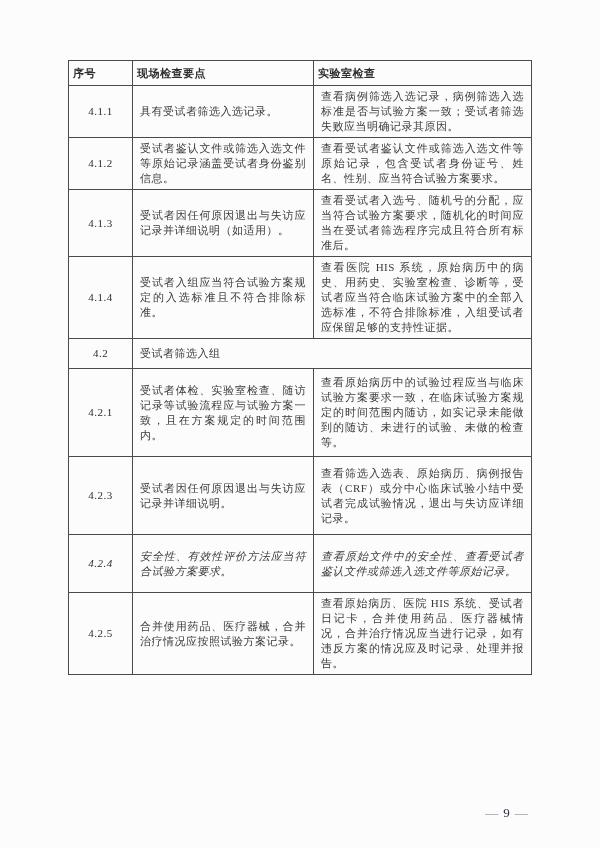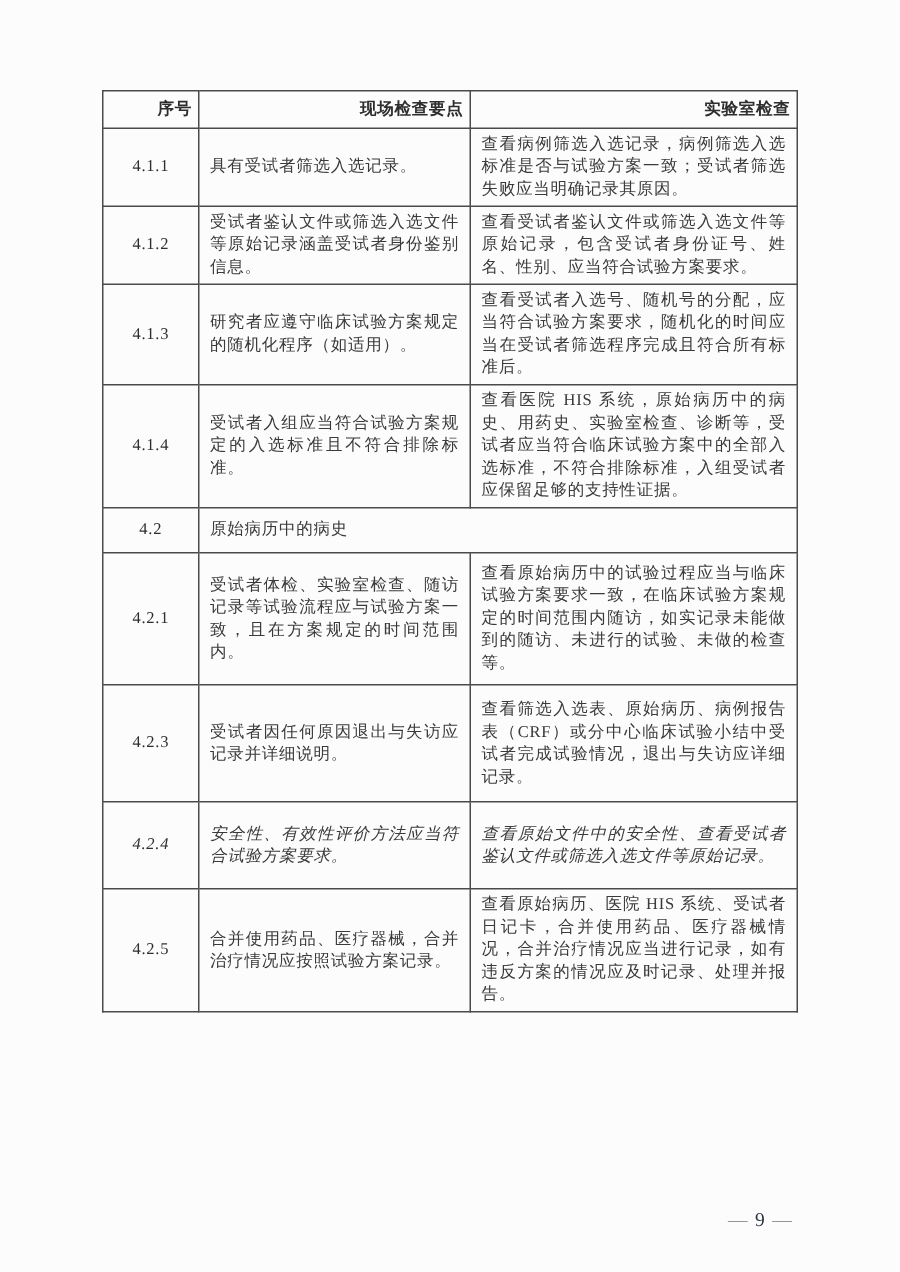--- a/index.html
+++ b/index.html
@@ -32,21 +32,21 @@
     border: 1px solid #4a4a4a;
     font-size: 11px;
     line-height: 15px;
     vertical-align: middle;
     padding: 3px 7px;
     letter-spacing: 0.5px;
     box-sizing: border-box;
   }
   table.doc-table th {
     font-weight: bold;
-    text-align: right;
+    text-align: left;
     padding: 2px 4px;
     color: #2e2e2e;
   }
   td.c-id {
     text-align: center;
     font-family: "Liberation Serif", "DejaVu Serif", serif;
     letter-spacing: 0;
     color: #2e2e2e;
   }
   td.c-point, td.c-content {
@@ -96,31 +96,31 @@
         <td class="c-point">具有受试者筛选入选记录。</td>
         <td class="c-content">查看病例筛选入选记录，病例筛选入选标准是否与试验方案一致；受试者筛选失败应当明确记录其原因。</td>
       </tr>
       <tr style="height:46px;">
         <td class="c-id">4.1.2</td>
         <td class="c-point">受试者鉴认文件或筛选入选文件等原始记录涵盖受试者身份鉴别信息。</td>
         <td class="c-content">查看受试者鉴认文件或筛选入选文件等原始记录，包含受试者身份证号、姓名、性别、应当符合试验方案要求。</td>
       </tr>
       <tr style="height:65px;">
         <td class="c-id">4.1.3</td>
-        <td class="c-point">研究者应遵守临床试验方案规定的随机化程序（如适用）。</td>
+        <td class="c-point">受试者因任何原因退出与失访应记录并详细说明（如适用）。</td>
         <td class="c-content">查看受试者入选号、随机号的分配，应当符合试验方案要求，随机化的时间应当在受试者筛选程序完成且符合所有标准后。</td>
       </tr>
       <tr style="height:75px;">
         <td class="c-id">4.1.4</td>
         <td class="c-point">受试者入组应当符合试验方案规定的入选标准且不符合排除标准。</td>
         <td class="c-content">查看医院 HIS 系统，原始病历中的病史、用药史、实验室检查、诊断等，受试者应当符合临床试验方案中的全部入选标准，不符合排除标准，入组受试者应保留足够的支持性证据。</td>
       </tr>
       <tr style="height:30px;">
         <td class="c-id">4.2</td>
-        <td class="c-point c-section" colspan="2">原始病历中的病史</td>
+        <td class="c-point c-section" colspan="2">受试者筛选入组</td>
       </tr>
       <tr style="height:88px;">
         <td class="c-id">4.2.1</td>
         <td class="c-point">受试者体检、实验室检查、随访记录等试验流程应与试验方案一致，且在方案规定的时间范围内。</td>
         <td class="c-content">查看原始病历中的试验过程应当与临床试验方案要求一致，在临床试验方案规定的时间范围内随访，如实记录未能做到的随访、未进行的试验、未做的检查等。</td>
       </tr>
       <tr style="height:78px;">
         <td class="c-id">4.2.3</td>
         <td class="c-point">受试者因任何原因退出与失访应记录并详细说明。</td>
         <td class="c-content">查看筛选入选表、原始病历、病例报告表（CRF）或分中心临床试验小结中受试者完成试验情况，退出与失访应详细记录。</td>

